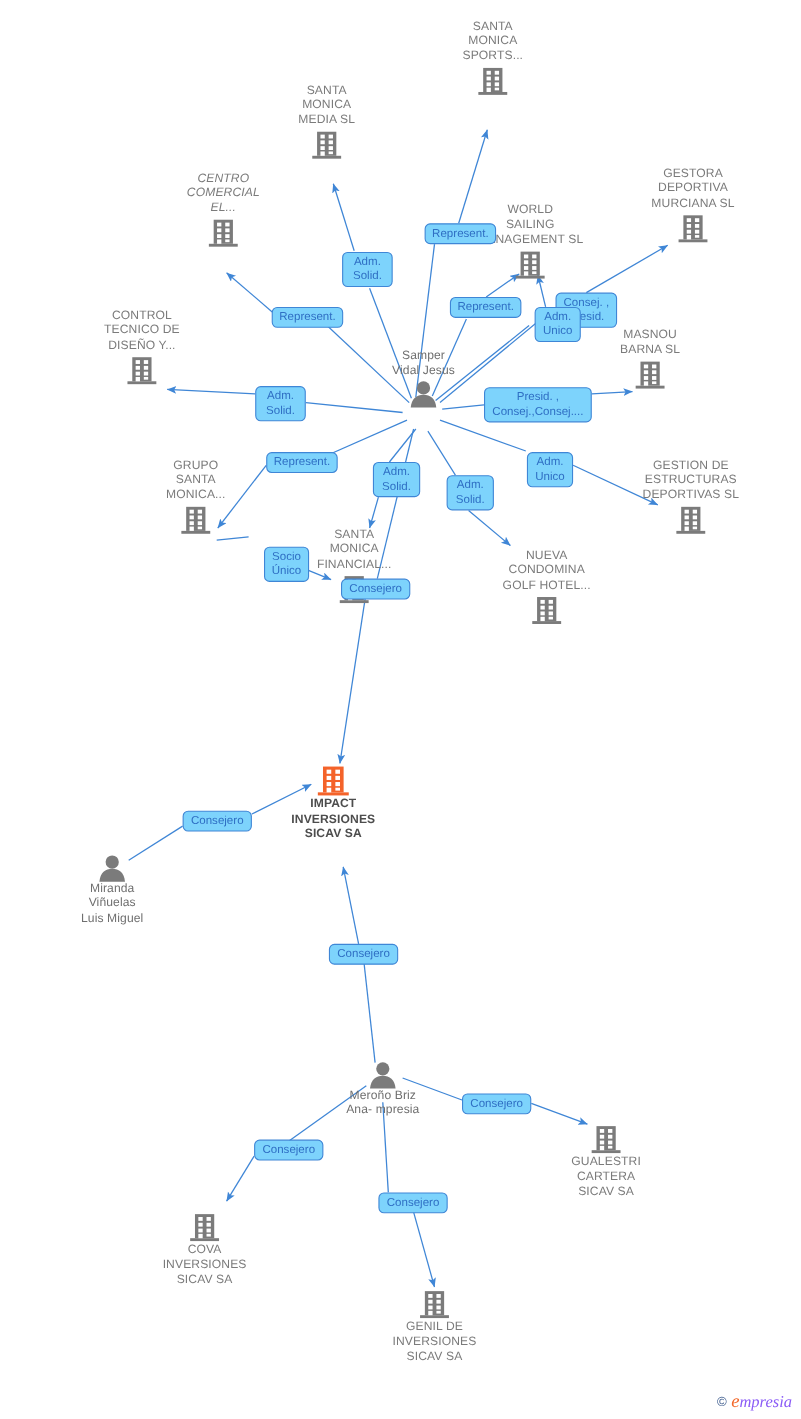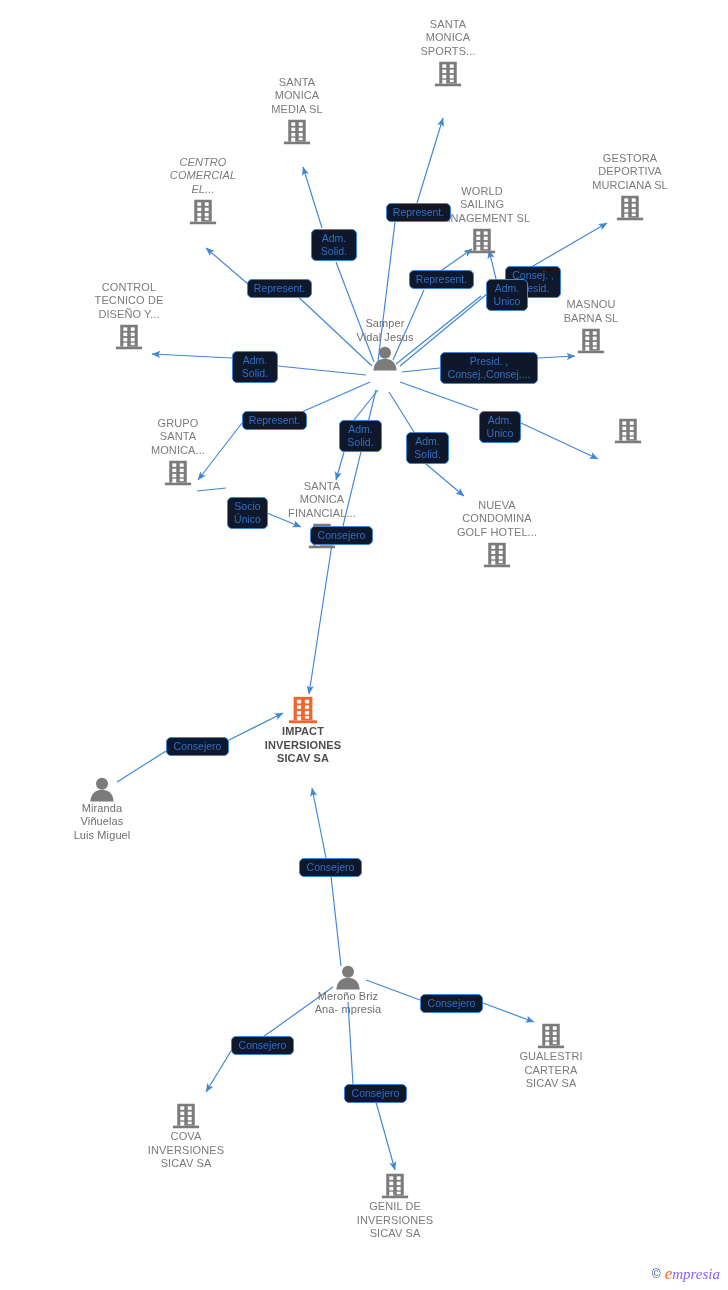--- a/index.html
+++ b/index.html
@@ -30,21 +30,21 @@
   .node.company .nlabel{color:#7b7b7b;}
   .node.person  .nlabel{color:#6f6f6f;}
   .node.focus .nlabel{color:#4d4d4d;font-weight:bold;}
 
   .node.labelabove .nlabel{margin-bottom:2px;}
 
   
   .chip{
     position:absolute;
     box-sizing:border-box;
-    background:#0f172a;
+    background:#7dd3fc;
     border:1px solid #3f86d6;
     border-radius:5px;
     color:#2f6fc4;
     font-size:10.5px;
     line-height:13px;
     text-align:center;
     padding:2px 5px;
     white-space:pre-line;
     box-shadow:0 0 0 0 rgba(0,0,0,0);
   }
@@ -251,20 +251,23 @@
           <rect x="18" y="5" width="4.5" height="4" fill="#fff"></rect>
           <rect x="9.5" y="11" width="4.5" height="4" fill="#fff"></rect>
           <rect x="18" y="11" width="4.5" height="4" fill="#fff"></rect>
           <rect x="9.5" y="17" width="4.5" height="4" fill="#fff"></rect>
           <rect x="18" y="17" width="4.5" height="4" fill="#fff"></rect>
           <rect x="9.5" y="22.5" width="4.5" height="4.5" fill="#fff"></rect>
           <rect x="18" y="22.5" width="4.5" height="2.8" fill="#fff"></rect>
         </svg>
       </div>
       <div class="node company labelabove" style="left: 628px; top: 416.5px;">
+        <span class="nlabel">GESTION DE
+ESTRUCTURAS
+DEPORTIVAS SL</span>
         <svg class="glyph" width="28" height="28" viewBox="0 0 32 32">
           <rect x="6" y="2" width="20" height="25" fill="#7b7b7b"></rect>
           <rect x="1" y="27" width="30" height="3" fill="#7b7b7b"></rect>
           <rect x="9.5" y="5" width="4.5" height="4" fill="#fff"></rect>
           <rect x="18" y="5" width="4.5" height="4" fill="#fff"></rect>
           <rect x="9.5" y="11" width="4.5" height="4" fill="#fff"></rect>
           <rect x="18" y="11" width="4.5" height="4" fill="#fff"></rect>
           <rect x="9.5" y="17" width="4.5" height="4" fill="#fff"></rect>
           <rect x="18" y="17" width="4.5" height="4" fill="#fff"></rect>
           <rect x="9.5" y="22.5" width="4.5" height="4.5" fill="#fff"></rect>
@@ -406,21 +409,21 @@
 Consej.,Consej....</div>
       <div class="chip" style="left: 232px; top: 351px; width: 46px; min-height: 32px;">Adm.
 Solid.</div>
       <div class="chip" style="left: 242px; top: 411px; width: 65px; min-height: 18px;">Represent.</div>
       <div class="chip" style="left: 479px; top: 411px; width: 42px; min-height: 32px;">Adm.
 Unico</div>
       <div class="chip" style="left: 339px; top: 420px; width: 43px; min-height: 32px;">Adm.
 Solid.</div>
       <div class="chip" style="left: 406px; top: 432px; width: 43px; min-height: 32px;">Adm.
 Solid.</div>
-      <div class="chip" style="left: 227px; top: 497px; width: 41px; min-height: 32px;">Socio
+      <div class="chip" style="left: 240px; top: 497px; width: 41px; min-height: 32px;">Socio
 Único</div>
       <div class="chip" style="left: 310px; top: 526px; width: 63px; min-height: 18px;">Consejero</div>
       <div class="chip" style="left: 166px; top: 737px; width: 63px; min-height: 18px;">Consejero</div>
       <div class="chip" style="left: 299px; top: 858px; width: 63px; min-height: 18px;">Consejero</div>
       <div class="chip" style="left: 420px; top: 994px; width: 63px; min-height: 18px;">Consejero</div>
       <div class="chip" style="left: 231px; top: 1036px; width: 63px; min-height: 18px;">Consejero</div>
       <div class="chip" style="left: 344px; top: 1084px; width: 63px; min-height: 18px;">Consejero</div>
     </div>
 
   <div class="watermark">

